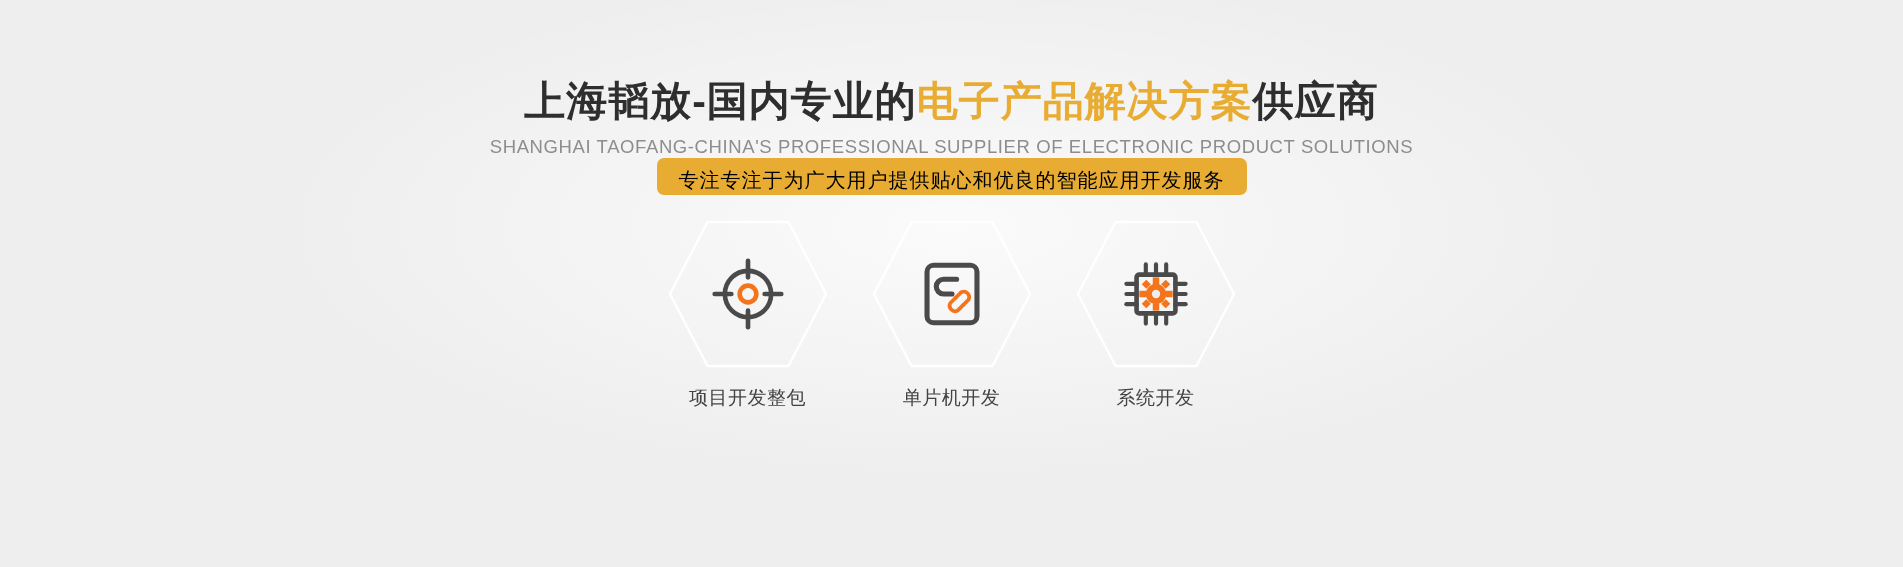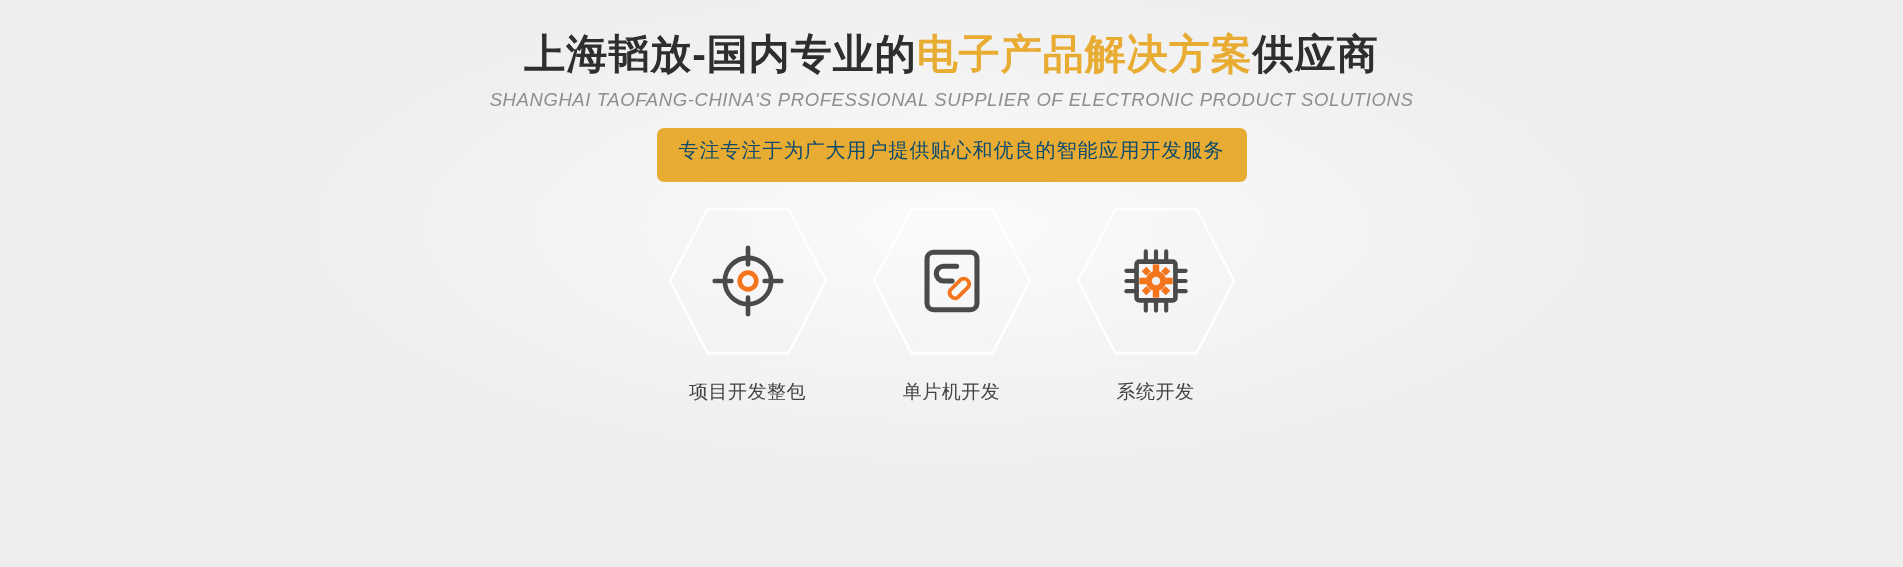--- a/index.html
+++ b/index.html
@@ -22,43 +22,42 @@
     width:1500px;height:560px;
     background:radial-gradient(ellipse at center, rgba(255,255,255,.75) 0%, rgba(255,255,255,0) 65%);
     pointer-events:none;
   }
   .content{
     position:relative;z-index:5;
     width:1903px;height:567px;
     display:flex;flex-direction:column;align-items:center;
   }
   .headline{
-    margin-top:32px;
+    margin-top:79px;
     font-size:41px;font-weight:bold;letter-spacing:1px;
     color:#2e2e2e;line-height:1.12;white-space:nowrap;
   }
   .headline .hl{color:#e8ac33;}
   .subtitle{
     margin-top:11px;
     font-size:18.5px;letter-spacing:.6px;color:#8d8d8d;
-    white-space:nowrap;font-weight:400;font-style:italic;
+    white-space:nowrap;font-weight:400;
   }
   .badge{
-    margin-top:17px;
-    background:#e8ac33;color:#0c4a6e;
+    background:#e8ac33;color:#000000;
     font-size:20px;letter-spacing:1px;
-    padding:9px 22px 18px;border-radius:7px;white-space:nowrap;
+    padding:9px 22px 1px;border-radius:7px;white-space:nowrap;
   }
   .services{
     margin-top:24px;
     display:flex;align-items:flex-start;justify-content:center;
     gap:42px;
   }
   .service{
-    width:162px;display:flex;flex-direction:column;align-items:center;gap:7px;
+    width:162px;display:flex;flex-direction:column;align-items:center;
   }
   .hexwrap{
     position:relative;width:162px;height:150px;
     display:flex;align-items:center;justify-content:center;
   }
   .hexwrap svg.hex{position:absolute;left:0;top:0;}
   .glyph{position:relative;z-index:2;width:74px;height:74px;display:block;}
   .svc-label{
     margin-top:16px;font-size:19px;color:#434343;white-space:nowrap;letter-spacing:.5px;
   }

